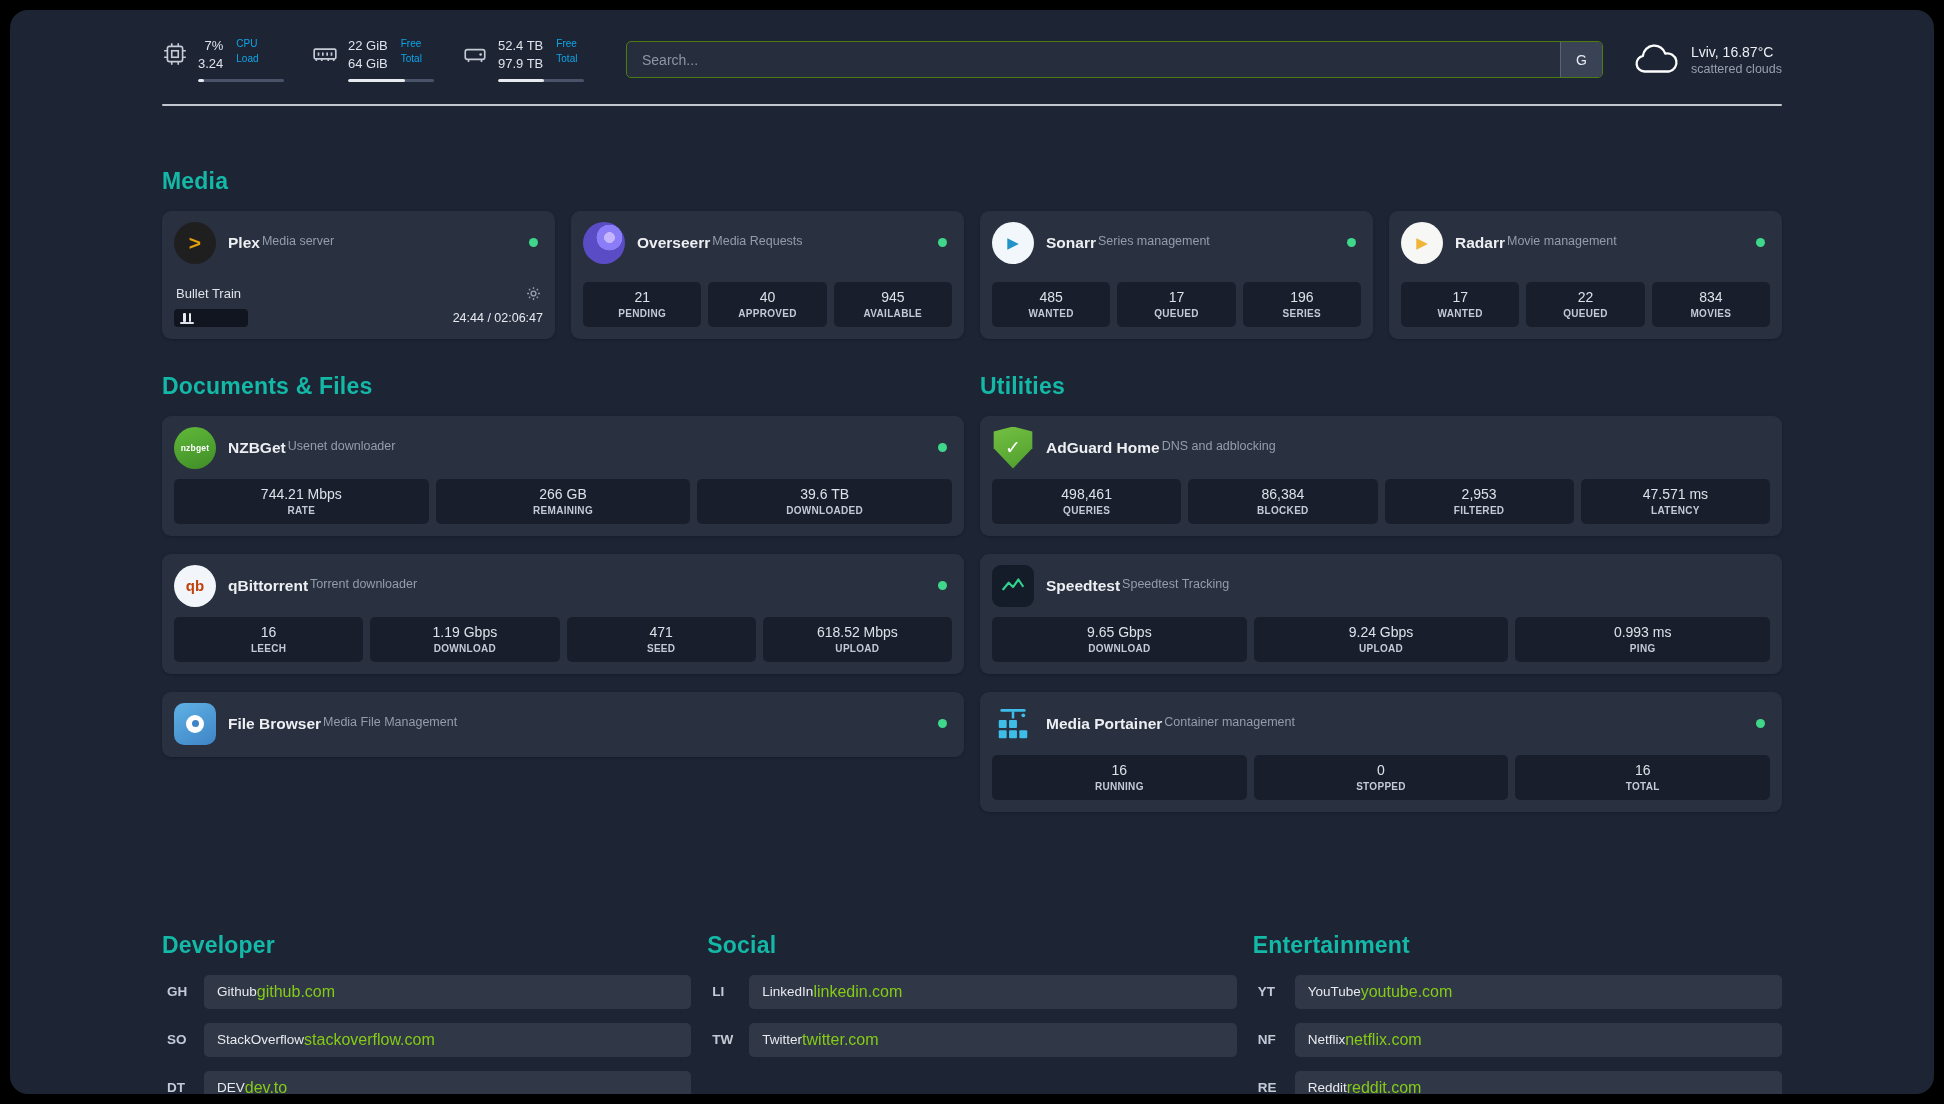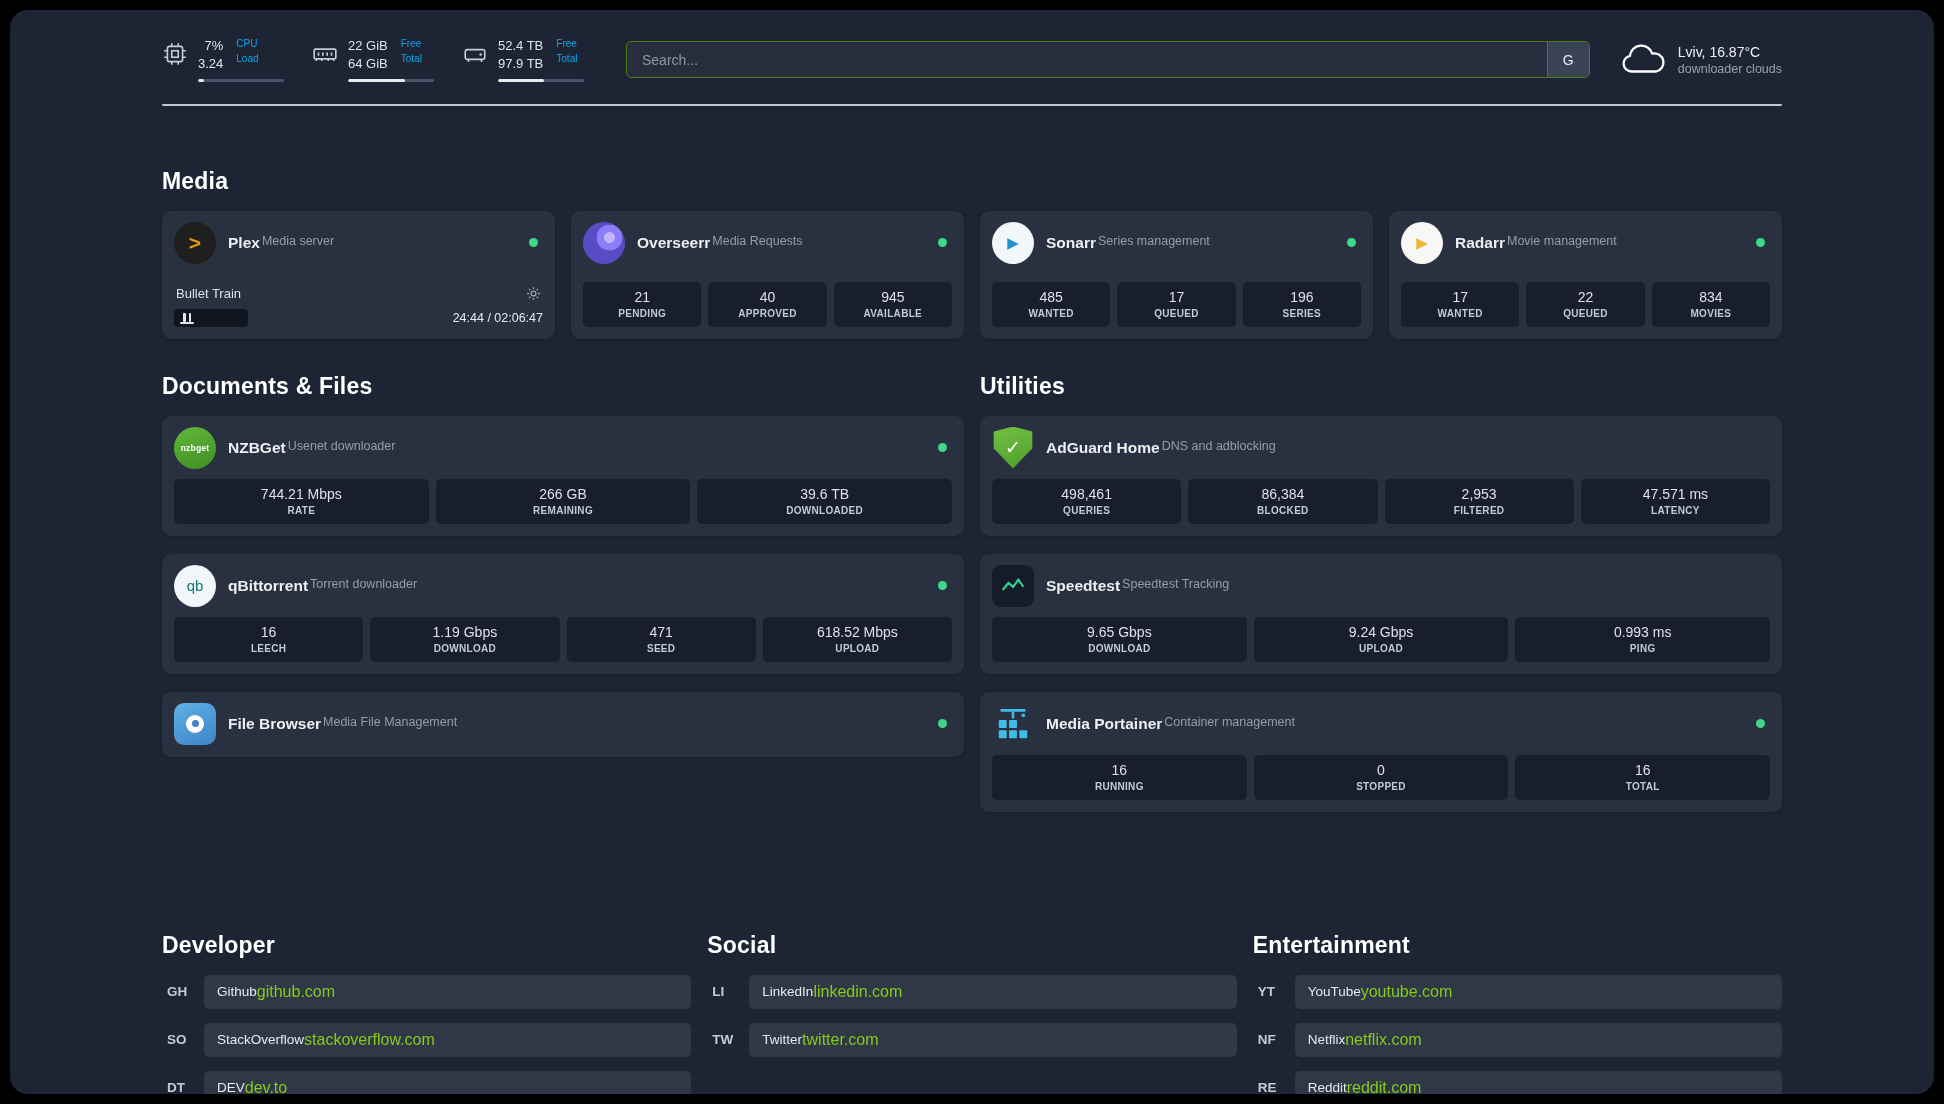--- a/index.html
+++ b/index.html
@@ -32,21 +32,21 @@
           font-size:14px;display:flex;align-items:center;justify-content:center;cursor:pointer;font-family:inherit}
 
   .weather{display:flex;align-items:center;gap:12px;cursor:pointer}
   .weather-icon{flex:none;display:flex}
   .w1{font-size:14px;color:#eceef2}
   .w2{font-size:12.5px;color:#97a0ae;margin-top:2px}
 
   .divider{height:2px;background:#d6dae1;opacity:.9;margin-top:22px;border-radius:1px}
 
   
-  .section-title{font-size:23px;font-weight:600;color:#ffffff;margin:0 0 16px;letter-spacing:.2px}
+  .section-title{font-size:23px;font-weight:600;color:#14b8a6;margin:0 0 16px;letter-spacing:.2px}
   .media-section{margin-top:62px}
   .grid4{display:grid;grid-template-columns:repeat(4,1fr);gap:16px}
   .cols2{display:grid;grid-template-columns:1fr 1fr;gap:16px;margin-top:34px;align-items:start}
   .stack{display:flex;flex-direction:column;gap:18px}
 
   .card{background:rgba(255,255,255,.055);border-radius:9px;padding:11px 12px 12px;
         box-shadow:0 1px 3px rgba(0,0,0,.25);display:flex;flex-direction:column;cursor:pointer}
   .grid4 .card{min-height:128px}
   .card-head{display:flex;align-items:center;gap:12px}
   .head-text{display:flex;flex-direction:row;gap:2px}
@@ -60,21 +60,21 @@
   .stat-label{font-size:10px;font-weight:700;color:#c3cad5;margin-top:3px;letter-spacing:.3px}
 
   
   .svc-icon{width:42px;height:42px;border-radius:50%;display:flex;align-items:center;
             justify-content:center;flex:none;font-weight:bold;position:relative;overflow:hidden}
   .svc-icon.plex{background:#1f1f1f;color:#e5a00d;font-size:21px;font-weight:800}
   .svc-icon.overseerr{background:radial-gradient(circle at 63% 37%,#c4b5fd 0 14%,#8b7cf8 15% 34%,#5a4cc4 35% 100%)}
   .svc-icon.sonarr{background:#f2f7fb;color:#2193c9;font-size:15px}
   .svc-icon.radarr{background:#f7f7f5;color:#f0b437;font-size:15px}
   .svc-icon.nzbget{background:linear-gradient(160deg,#61b93a,#3f8d27);color:#fff;font-size:8.5px;font-weight:700;letter-spacing:.2px}
-  .svc-icon.qbittorrent{background:#f2f6fb;color:#0f766e;font-size:15px;font-weight:400}
+  .svc-icon.qbittorrent{background:#f2f6fb;color:#c2410c;font-size:15px;font-weight:700}
   .svc-icon.filebrowser{background:linear-gradient(150deg,#5fb1e5,#3f84c6);border-radius:10px}
   .fb-circle{width:18px;height:18px;background:#fff;border-radius:50%;position:relative;display:block}
   .fb-circle::after{content:"";position:absolute;width:7px;height:7px;background:#3f84c6;border-radius:50%;left:5.5px;top:5.5px}
   .svc-icon.adguard{border-radius:0;background:linear-gradient(160deg,#74c043,#4e9e2d);color:#fff;font-size:19px;
         clip-path:polygon(50% 0,96% 12%,96% 52%,50% 100%,4% 52%,4% 12%)}
   .svc-icon.speedtest{background:#151c29;border-radius:9px}
   .svc-icon.portainer{background:transparent;border-radius:0}
 
   
   .player{margin-top:auto;padding-top:8px}
@@ -186,21 +186,21 @@
       </div>
 
       <div class="weather">
         <span class="weather-icon">
           <svg width="46" height="32" viewBox="0 0 52 34">
             <path d="M41 30H13a9 9 0 0 1-1.8-17.8A13 13 0 0 1 36.5 9.7 9.7 9.7 0 0 1 41 30z" fill="none" stroke="#fff" stroke-width="2.6" stroke-linejoin="round"></path>
           </svg>
         </span>
         <div class="weather-text">
           <div class="w1">Lviv, 16.87°C</div>
-          <div class="w2">downloader clouds</div>
+          <div class="w2">scattered clouds</div>
         </div>
       </div>
     </header>
 
     <div class="divider"></div>
 
     <section class="media-section">
       <h2 class="section-title">Media</h2>
       <div class="grid4" id="media-cards">
           <div class="card svc-card">

